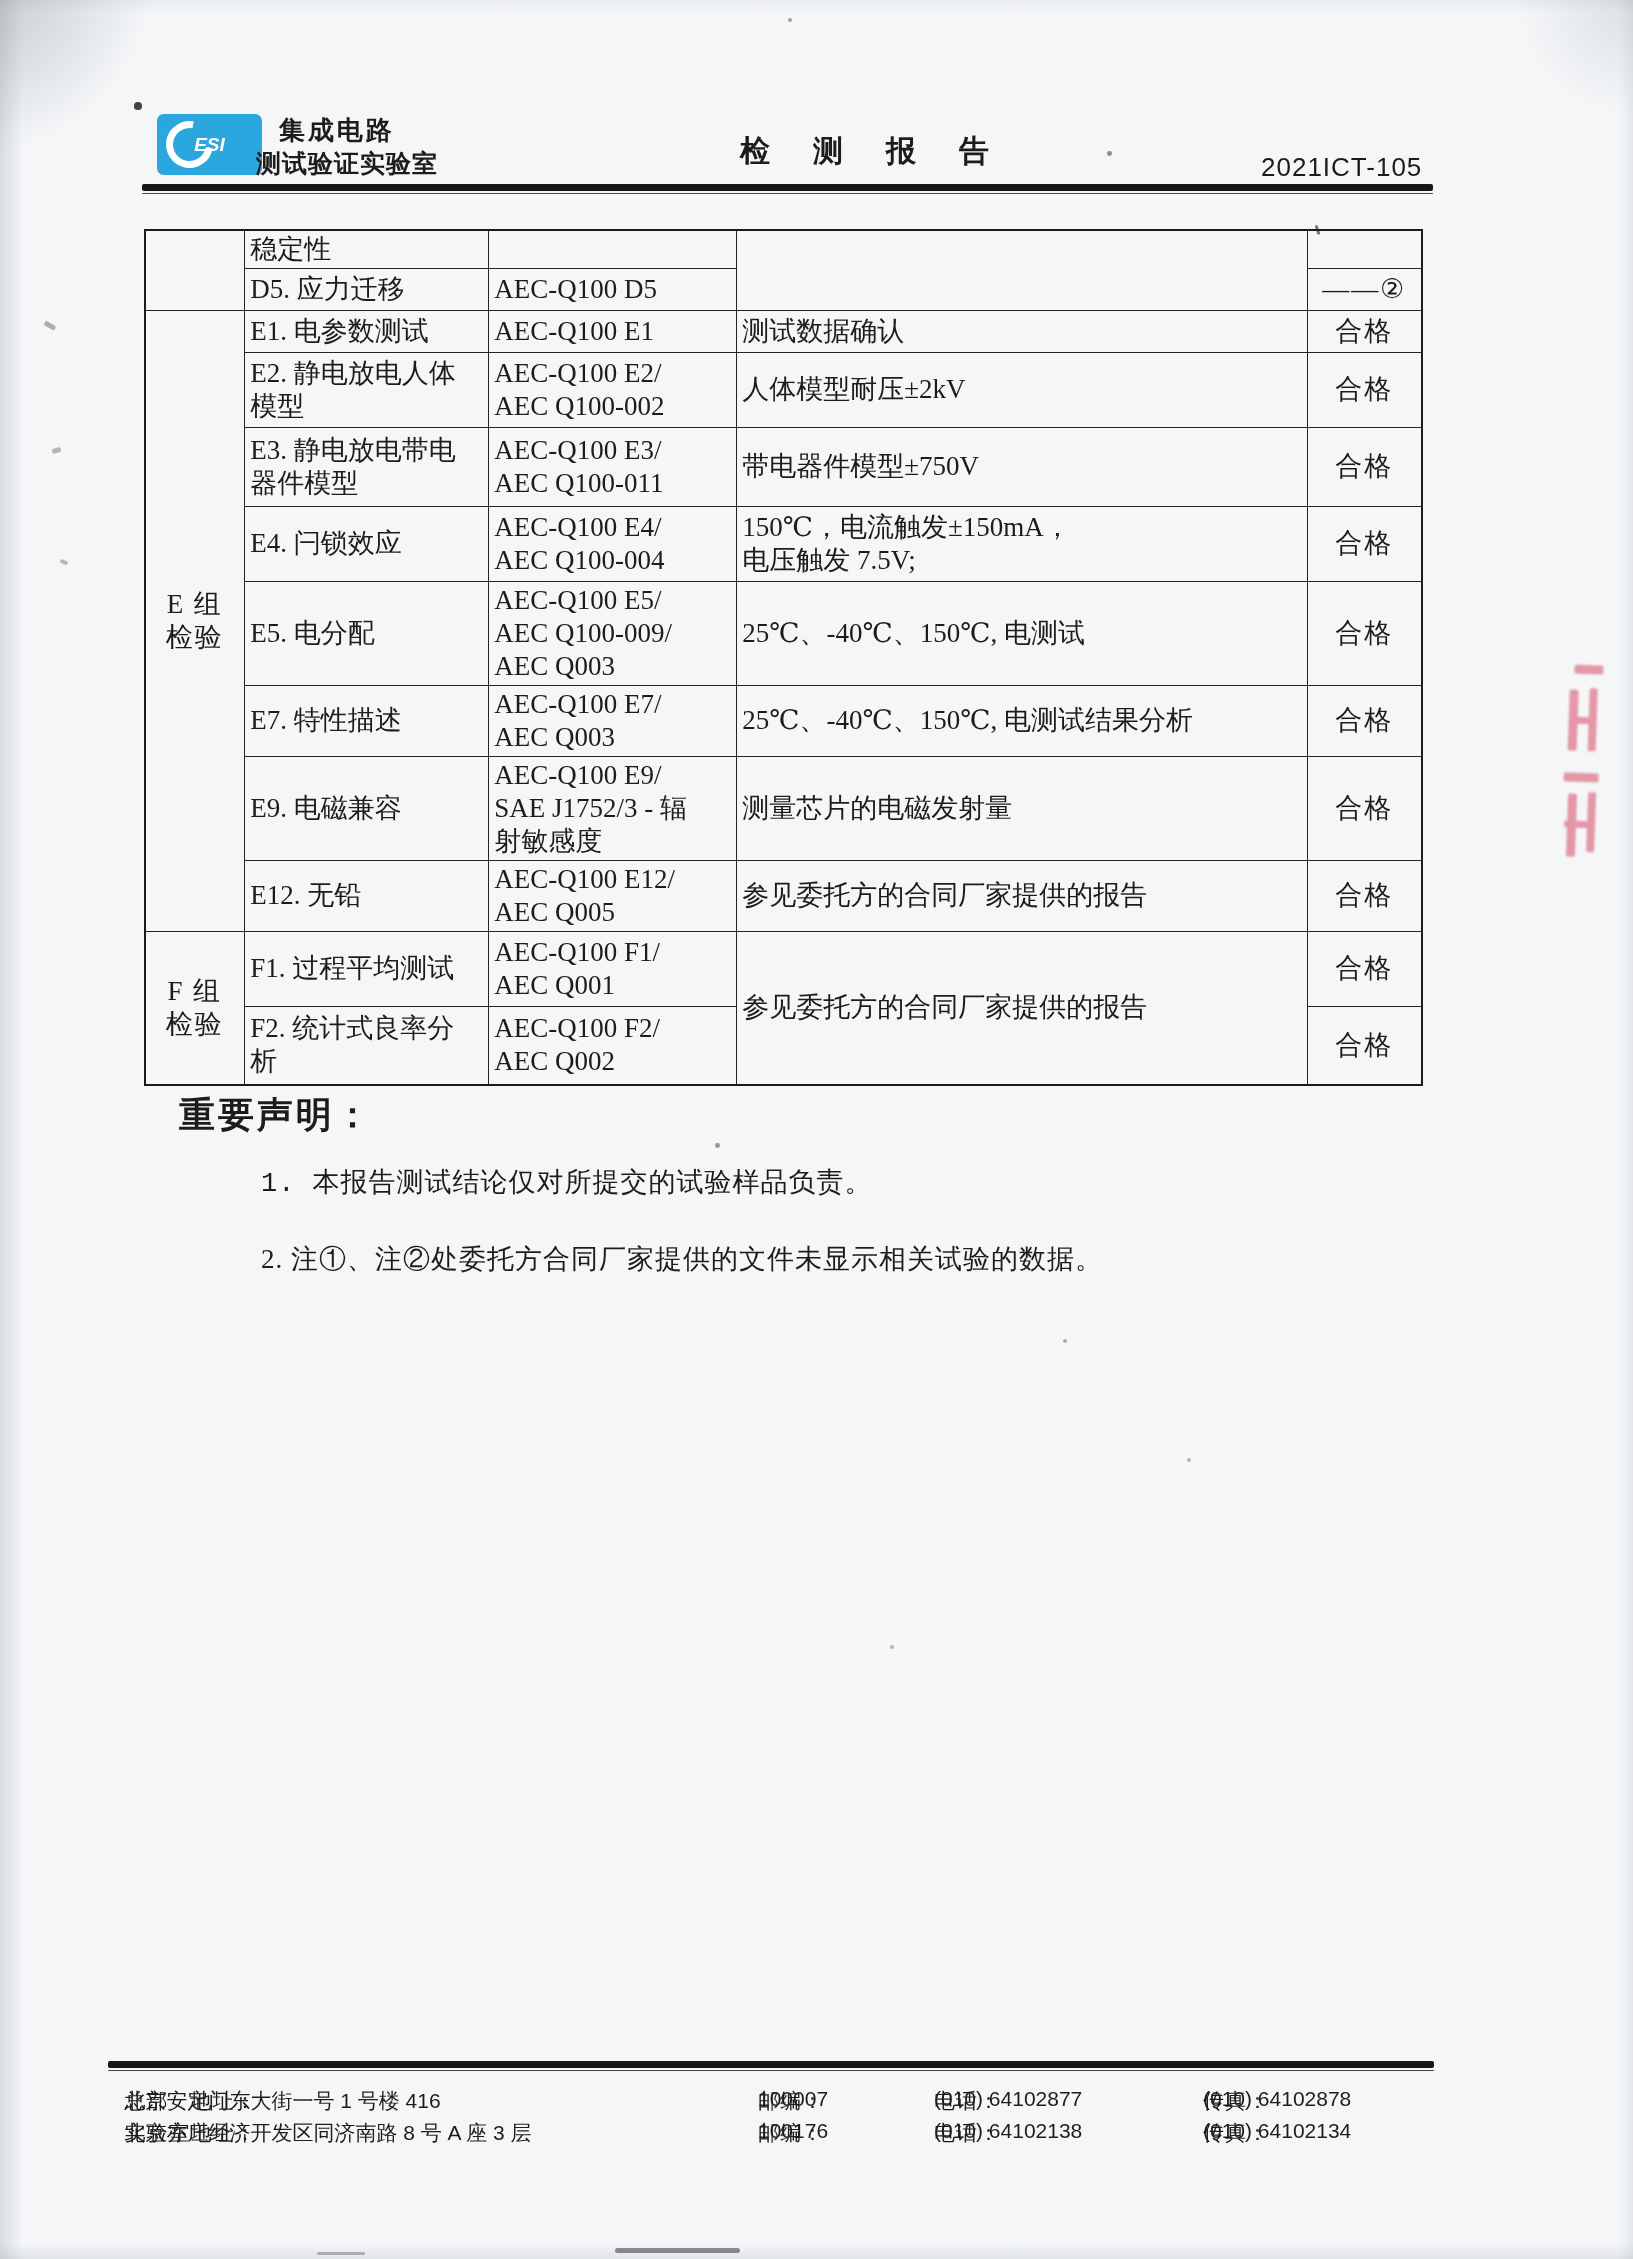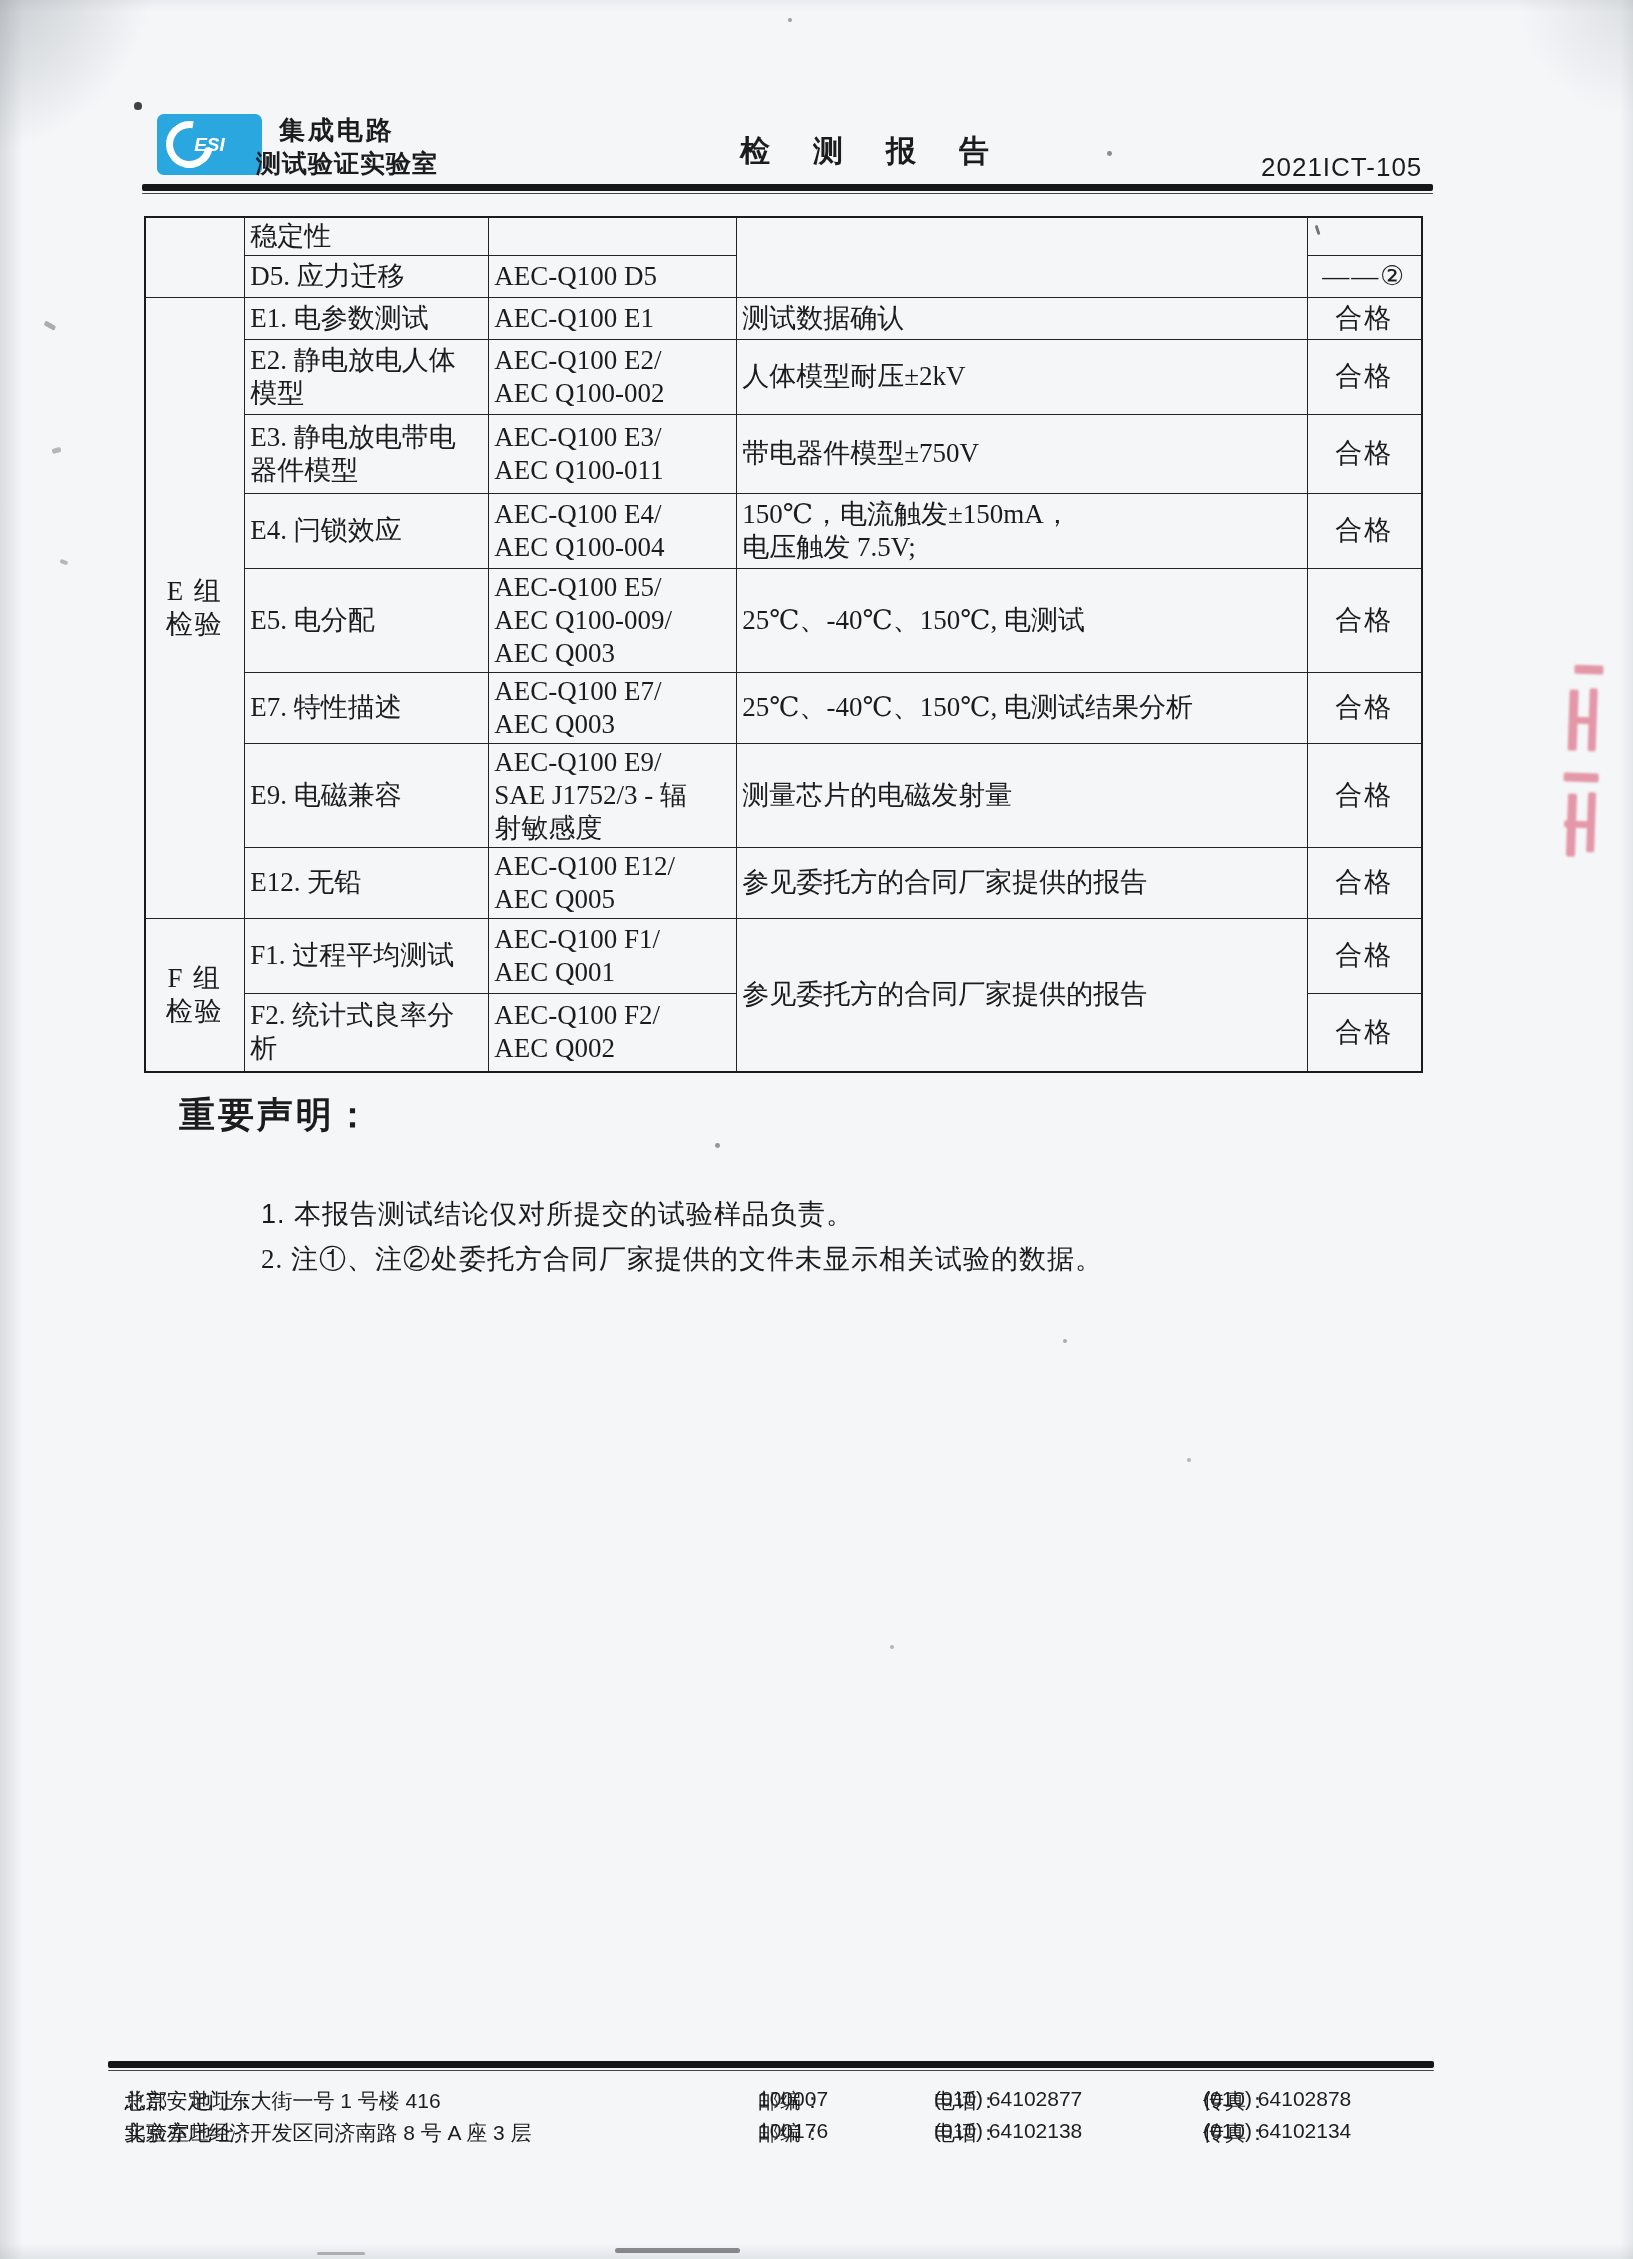--- a/index.html
+++ b/index.html
@@ -27,36 +27,36 @@
               letter-spacing:0px; font-family:"Liberation Sans",sans-serif; }
   .org-line1 { position:absolute; left:279px; top:113px; font-size:26px; font-weight:bold; letter-spacing:2.9px; }
   .org-line2 { position:absolute; left:256px; top:147px; font-size:25px; font-weight:bold; letter-spacing:1px; }
   .report-title { position:absolute; left:740px; top:131px; font-size:30px; font-weight:bold; letter-spacing:12.5px;font-family:Liberation Mono, monospace; }
   .report-no { position:absolute; left:1261px; top:152px; font-size:26px; letter-spacing:1px; }
   .header-rule { position:absolute; left:142px; top:184px; width:1291px; }
   .footer-rule { position:absolute; left:108px; top:2061px; width:1326px; }
   .rule-a { height:6.7px; background:#17171a; border-radius:1.9px; }
   .rule-b { height:1.9px; background:#46464a; margin-top:1.9px; border-radius:1.9px; }
   
-  table.report { position:absolute; left:144px; top:216px; width:1277px;
+  table.report { position:absolute; left:144px; top:229px; width:1277px;
                  border-collapse:collapse; table-layout:fixed;
                  font-family:"Liberation Serif","DejaVu Serif",serif; font-size:27px; }
   table.report td { border:1.9px solid #232326; vertical-align:middle;
                     white-space:pre-line; line-height:33px; padding:1.9px 5.8px; }
   table.report { border:2.9px solid #1b1b1e; }
   td.group  { text-align:center; line-height:44px; letter-spacing:1.9px; }
   td.item   { padding-left:13.4px; }
   td.std    { padding-left:13.4px; }
   td.desc   { padding-left:15.4px; }
   td.result { text-align:center; letter-spacing:1.9px; }
   
   .stmt-heading { position:absolute; left:179px; top:1091px; font-size:36px;
                   font-weight:bold; letter-spacing:2.9px; }
-  .stmt-note1 { position:absolute; left:261px; top:1196px; font-size:27px;
-                font-family:Liberation Sans, sans-serif; letter-spacing:1px;text-align:center; }
+  .stmt-note1 { position:absolute; left:261px; top:1164px; font-size:27px;
+                font-family:Liberation Mono, monospace; letter-spacing:1px;text-align:center; }
   .stmt-note2 { position:absolute; left:261px; top:1241px; font-size:27px;
                 font-family:"Liberation Serif","DejaVu Serif",serif; letter-spacing:1px; }
   
   .fr { position:absolute; left:110px; width:1323px; height:31px; font-size:21px; color:#1d1d1f; }
   .fr span { position:absolute; top:0; white-space:nowrap; }
   .fr .c1 { left:14.4px; }
   .fr .c2 { left:648px; }
   .fr .c3 { left:824px; }
   .fr .c4 { left:1093px; }
   .fr .web { left:238px; }

